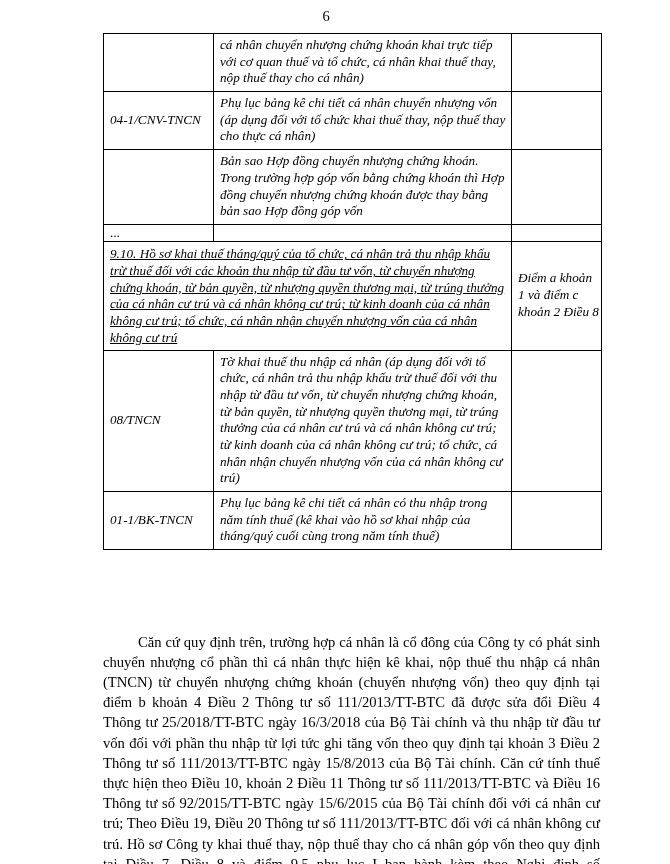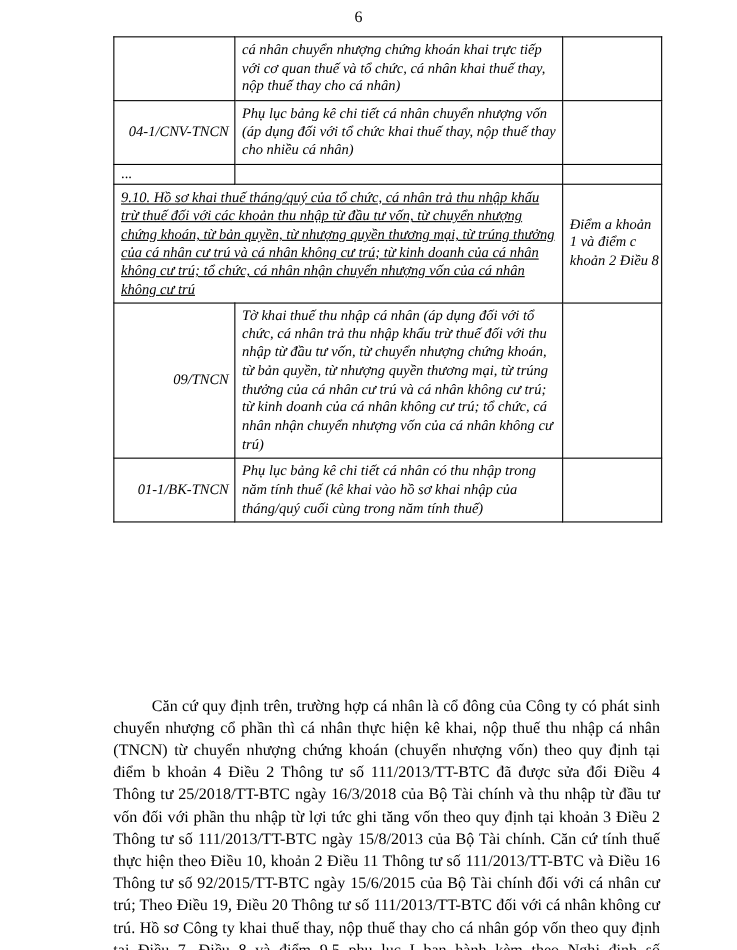--- a/index.html
+++ b/index.html
@@ -49,21 +49,20 @@
     font-family: "Liberation Serif", "DejaVu Serif", serif;
   }
   col.c1 { width: 110px; }
   col.c2 { width: 298px; }
   col.c3 { width: 90px; }
 
   td.code {
     vertical-align: middle;
     padding-left: 6px;
     white-space: nowrap;
-    text-align: right;
   }
   td.blank { padding: 0; }
   td.dots {
     font-style: normal;
     font-size: 13.2px;
     padding-top: 1px;
     padding-bottom: 1px;
     line-height: 1.1;
   }
   td.merged {
@@ -107,38 +106,43 @@
     <tbody>
 
       <tr>
         <td class="code blank"></td>
         <td>cá nhân chuyển nhượng chứng khoán khai trực tiếp với cơ quan thuế và tổ chức, cá nhân khai thuế thay, nộp thuế thay cho cá nhân)</td>
         <td class="ref"></td>
       </tr>
 
       <tr>
         <td class="code">04-1/CNV-TNCN</td>
-        <td>Phụ lục bảng kê chi tiết cá nhân chuyển nhượng vốn (áp dụng đối với tổ chức khai thuế thay, nộp thuế thay cho nhiều cá nhân)</td>
+        <td>Phụ lục bảng kê chi tiết cá nhân chuyển nhượng vốn (áp dụng đối với tổ chức khai thuế thay, nộp thuế thay cho thực cá nhân)</td>
         <td class="ref"></td>
       </tr>
 
+      <tr>
+        <td class="code blank"></td>
+        <td>Bản sao Hợp đồng chuyển nhượng chứng khoán. Trong trường hợp góp vốn bằng chứng khoán thì Hợp đồng chuyển nhượng chứng khoán được thay bằng bản sao Hợp đồng góp vốn</td>
+        <td class="ref"></td>
+      </tr>
 
       <tr>
         <td class="dots">...</td>
         <td class="dots"></td>
         <td class="dots ref"></td>
       </tr>
 
       <tr>
         <td class="merged" colspan="2">9.10. Hồ sơ khai thuế tháng/quý của tổ chức, cá nhân trả thu nhập khấu trừ thuế đối với các khoản thu nhập từ đầu tư vốn, từ chuyển nhượng chứng khoán, từ bản quyền, từ nhượng quyền thương mại, từ trúng thưởng của cá nhân cư trú và cá nhân không cư trú; từ kinh doanh của cá nhân không cư trú; tổ chức, cá nhân nhận chuyển nhượng vốn của cá nhân không cư trú</td>
         <td class="ref">Điểm a khoản 1 và điểm c khoản 2 Điều 8</td>
       </tr>
 
       <tr>
-        <td class="code">09/TNCN</td>
+        <td class="code">08/TNCN</td>
         <td>Tờ khai thuế thu nhập cá nhân (áp dụng đối với tổ chức, cá nhân trả thu nhập khấu trừ thuế đối với thu nhập từ đầu tư vốn, từ chuyển nhượng chứng khoán, từ bản quyền, từ nhượng quyền thương mại, từ trúng thưởng của cá nhân cư trú và cá nhân không cư trú; từ kinh doanh của cá nhân không cư trú; tổ chức, cá nhân nhận chuyển nhượng vốn của cá nhân không cư trú)</td>
         <td class="ref"></td>
       </tr>
 
       <tr>
         <td class="code">01-1/BK-TNCN</td>
         <td>Phụ lục bảng kê chi tiết cá nhân có thu nhập trong năm tính thuế (kê khai vào hồ sơ khai nhập của tháng/quý cuối cùng trong năm tính thuế)</td>
         <td class="ref"></td>
       </tr>
 

